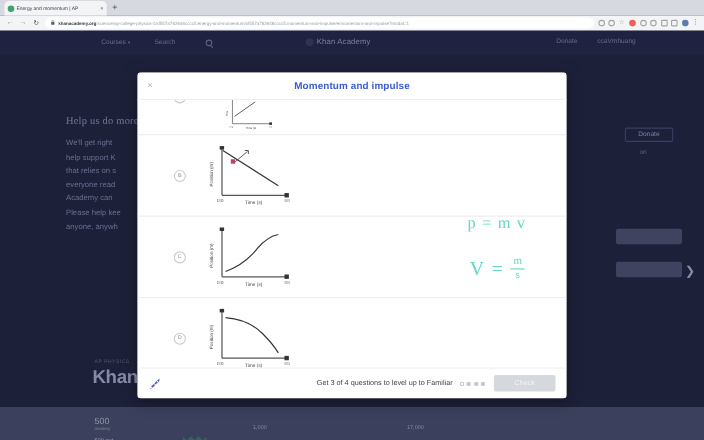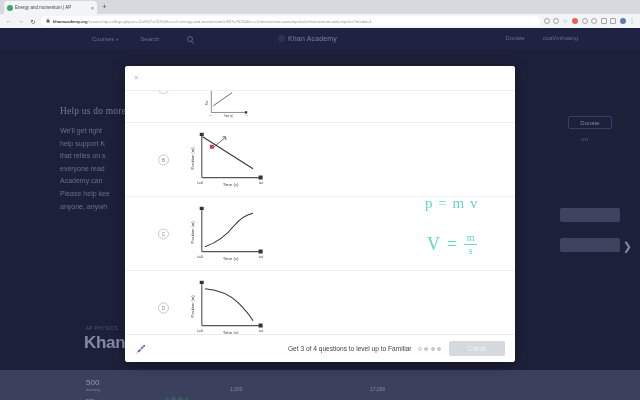--- a/index.html
+++ b/index.html
@@ -261,20 +261,21 @@
       <path d="M16 27 q4 3 8 0" stroke="#22342f" stroke-width="1.2" fill="none"></path>
     </svg>
   </div>
 
   <div class="backdrop"></div>
 
   <div class="modal">
 
     <div class="modal-header">
       <div class="modal-close">×</div>
+      <div class="modal-title">Momentum and impulse</div>
     </div>
 
     <div class="modal-body">
       <div class="choices">
 
         <div class="choice first">
           <div class="radio">B</div>
           <svg class="graph" viewBox="0 0 110 72">
             <line x1="26" y1="4" x2="26" y2="56" stroke="#555" stroke-width="1.4"></line>
             <line x1="26" y1="56" x2="100" y2="56" stroke="#555" stroke-width="1.4"></line>

